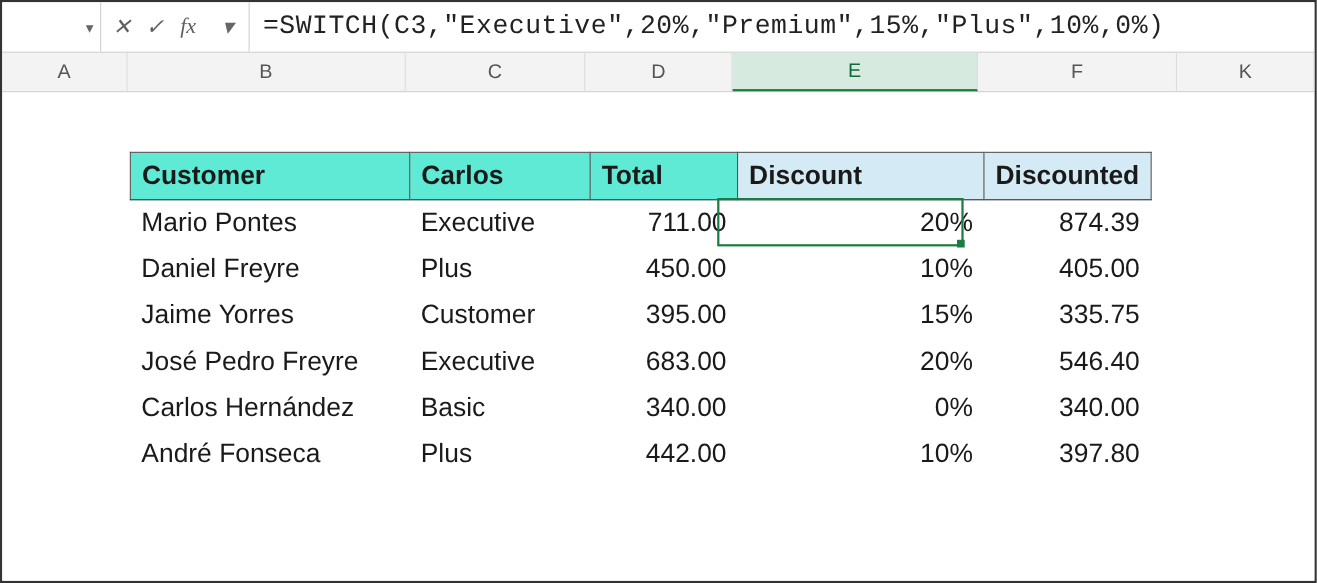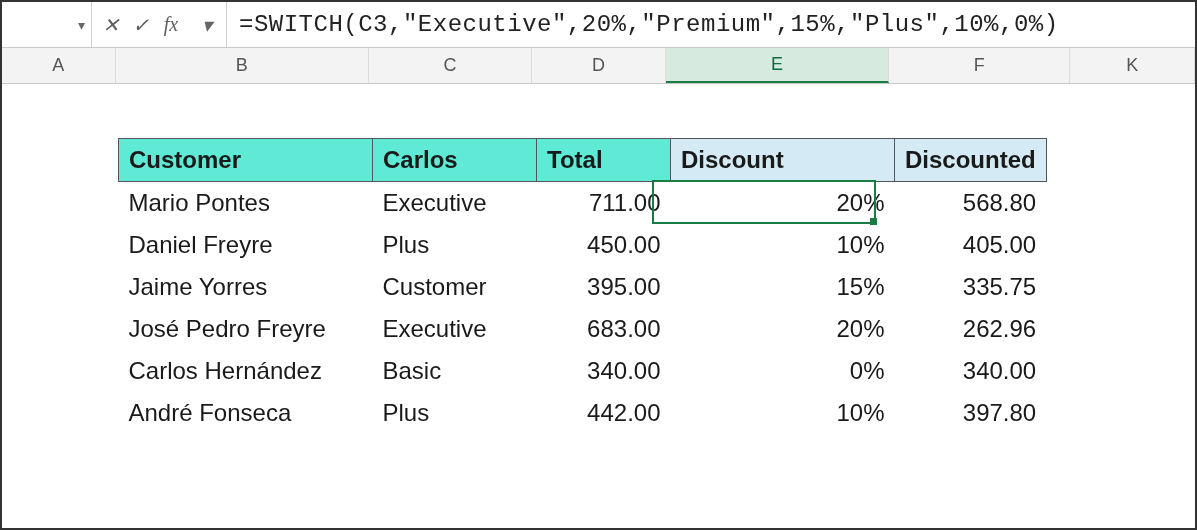--- a/index.html
+++ b/index.html
@@ -187,42 +187,42 @@
           <th class="th-right col-discount">Discount</th>
           <th class="th-right col-discounted">Discounted</th>
         </tr>
       </thead>
       <tbody id="data-body">
           <tr>
             <td class="col-customer">Mario Pontes</td>
             <td class="col-level">Executive</td>
             <td class="col-total">711.00</td>
             <td class="col-discount">20%</td>
-            <td class="col-discounted">568.80</td>
+            <td class="col-discounted">874.39</td>
           </tr>
           <tr>
             <td class="col-customer">Daniel Freyre</td>
             <td class="col-level">Plus</td>
             <td class="col-total">450.00</td>
             <td class="col-discount">10%</td>
             <td class="col-discounted">405.00</td>
           </tr>
           <tr>
             <td class="col-customer">Jaime Yorres</td>
             <td class="col-level">Customer</td>
             <td class="col-total">395.00</td>
             <td class="col-discount">15%</td>
             <td class="col-discounted">335.75</td>
           </tr>
           <tr>
             <td class="col-customer">José Pedro Freyre</td>
             <td class="col-level">Executive</td>
             <td class="col-total">683.00</td>
             <td class="col-discount">20%</td>
-            <td class="col-discounted">262.96</td>
+            <td class="col-discounted">546.40</td>
           </tr>
           <tr>
             <td class="col-customer">Carlos Hernández</td>
             <td class="col-level">Basic</td>
             <td class="col-total">340.00</td>
             <td class="col-discount">0%</td>
             <td class="col-discounted">340.00</td>
           </tr>
           <tr>
             <td class="col-customer">André Fonseca</td>

